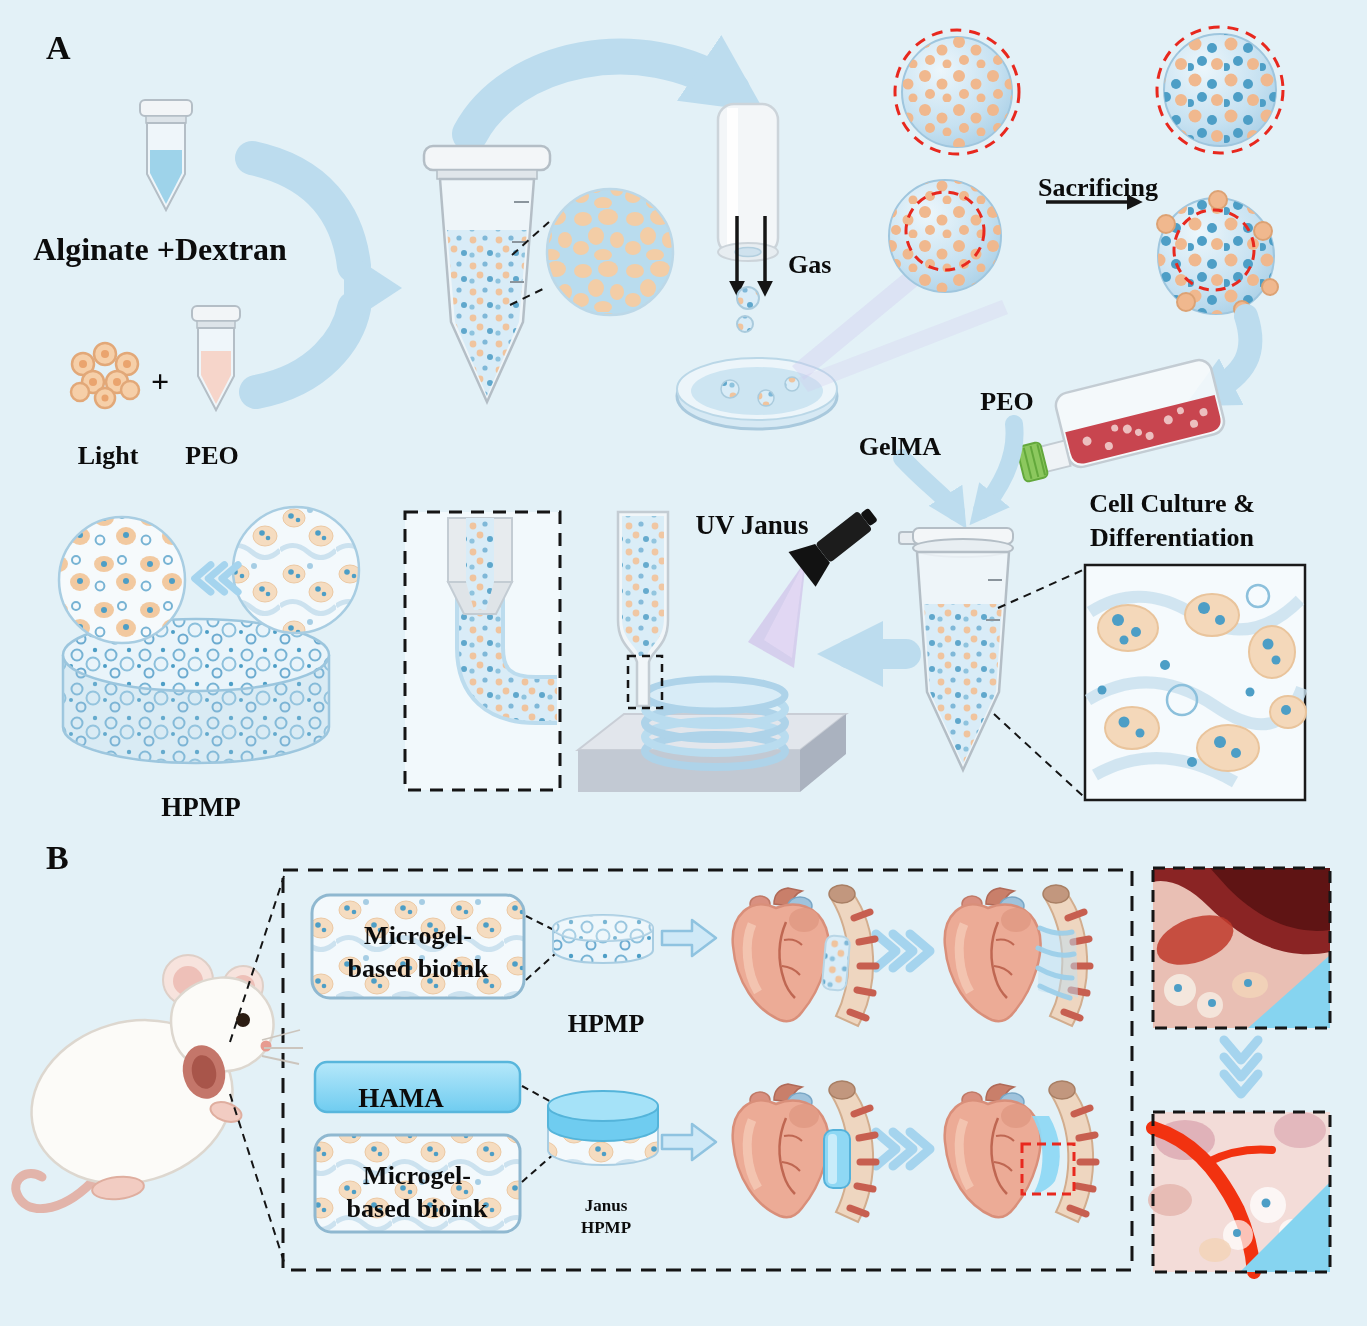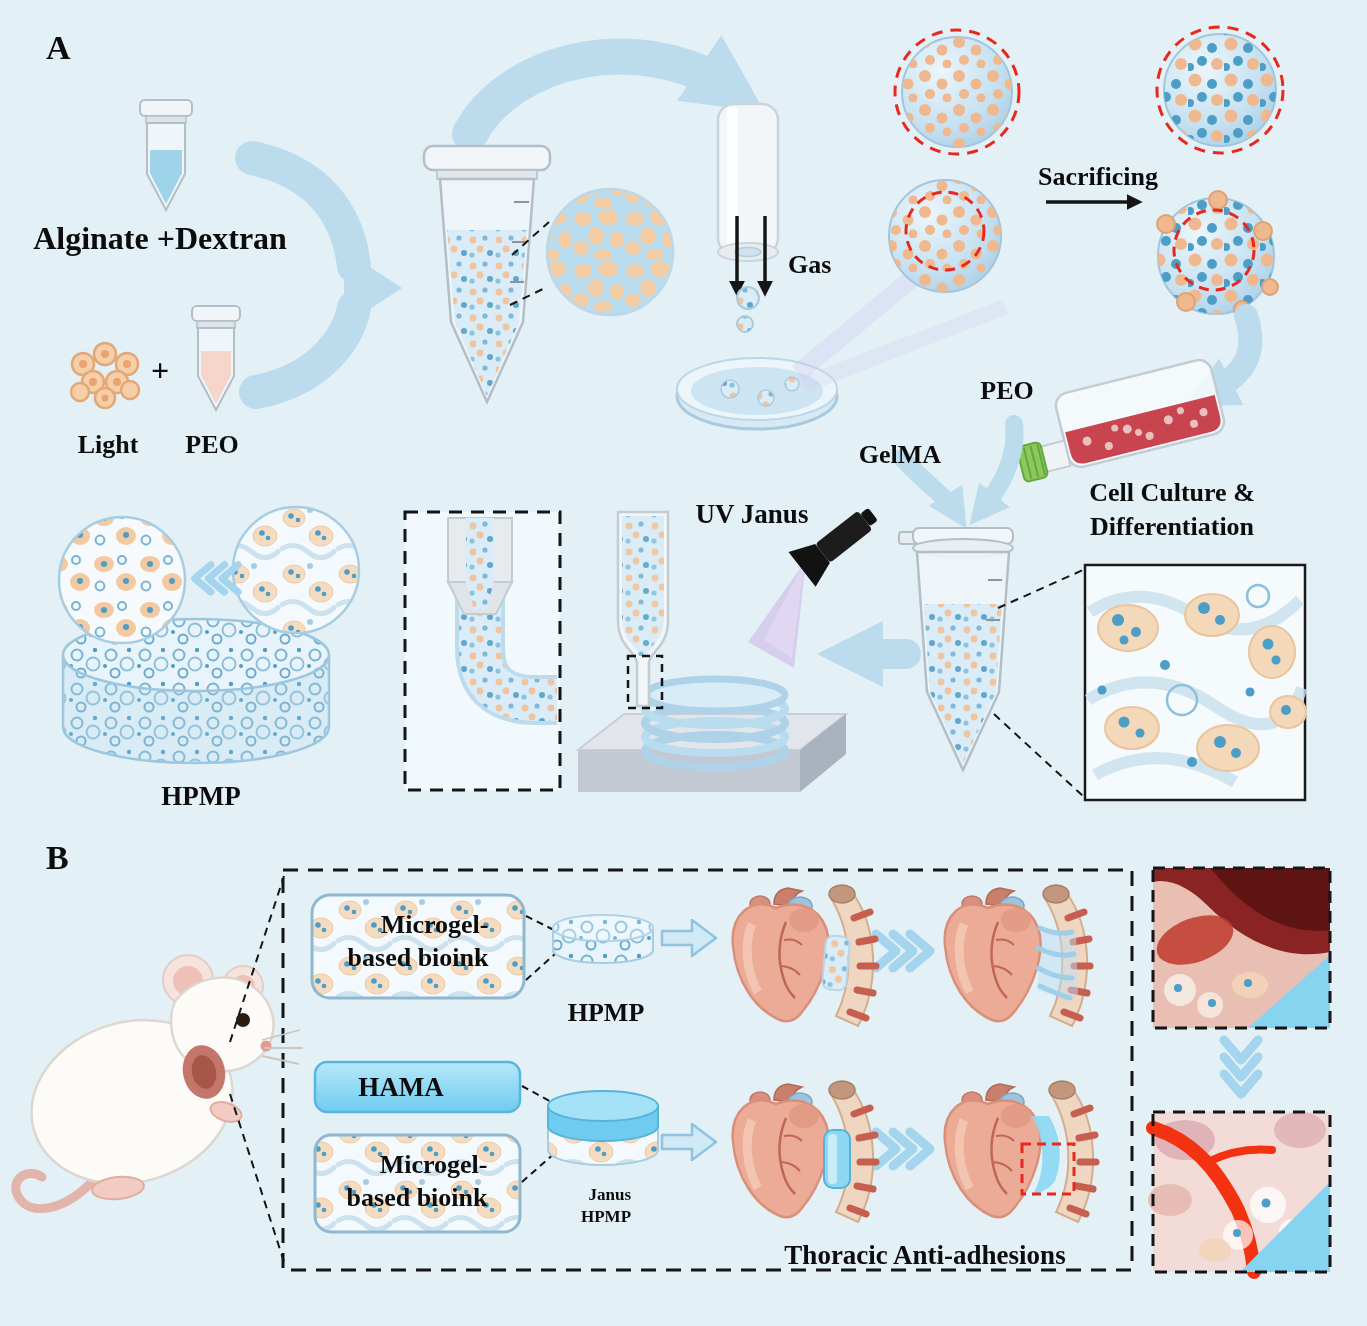--- a/index.html
+++ b/index.html
@@ -1,21 +1,21 @@
 <!DOCTYPE html>
 <html><head>
 <meta charset="utf-8">
 <style>
   html,body{margin:0;padding:0;background:#e3f1f7;}
   .canvas{position:relative;width:1367px;height:1326px;background:#e3f1f7;overflow:hidden;
           font-family:"Liberation Serif","DejaVu Serif",serif;}
   .canvas svg{position:absolute;left:0;top:0;}
   .lbl{position:absolute;font-weight:700;color:#0c0c0c;white-space:nowrap;line-height:1.28;}
-  .ctr{transform:translateX(-50%);}
-  .tc{text-align:right;}
+  .ctr{transform:translateX(-50%);margin-top:11px;}
+  .tc{text-align:center;}
 </style>
 </head>
 <body>
 
 <div class="canvas">
 
 <svg width="1367" height="1326" viewBox="0 0 1367 1326">
 <defs>
   <radialGradient id="sphereG" cx="35%" cy="30%" r="80%">
     <stop offset="0%" stop-color="#ecf6fb"></stop>
@@ -493,36 +493,35 @@
 </svg>
 
 <div class="lbl" style="left:46px;top:26px;font-size:34px">A</div>
 <div class="lbl ctr" style="left:160px;top:218px;font-size:32px">Alginate +Dextran</div>
 <div class="lbl ctr" style="left:160px;top:350px;font-size:32px">+</div>
 <div class="lbl ctr" style="left:108px;top:428px;font-size:26px">Light</div>
 <div class="lbl ctr" style="left:212px;top:428px;font-size:26px">PEO</div>
 <div class="lbl" style="left:788px;top:248px;font-size:26px">Gas</div>
 <div class="lbl ctr" style="left:1098px;top:160px;font-size:26px">Sacrificing</div>
 <div class="lbl ctr" style="left:1007px;top:374px;font-size:26px">PEO</div>
-<div class="lbl ctr" style="left:900px;top:438px;font-size:26px">GelMA</div>
+<div class="lbl ctr" style="left:900px;top:419px;font-size:26px">GelMA</div>
 <div class="lbl ctr" style="left:1172px;top:476px;font-size:26px">Cell Culture &amp;</div>
 <div class="lbl ctr" style="left:1172px;top:510px;font-size:26px">Differentiation</div>
 <div class="lbl ctr" style="left:752px;top:497px;font-size:27px">UV Janus</div>
 <div class="lbl ctr" style="left:201px;top:779px;font-size:27px">HPMP</div>
 
 <div class="lbl" style="left:46px;top:836px;font-size:34px">B</div>
 <div class="lbl ctr tc" style="left:418px;top:908px;font-size:26px">
   <div>Microgel-</div>
   <div>based bioink</div>
 </div>
 <div class="lbl ctr" style="left:606px;top:996px;font-size:26px">HPMP</div>
 <div class="lbl ctr" style="left:401px;top:1070px;font-size:27px">HAMA</div>
 <div class="lbl ctr tc" style="left:417px;top:1148px;font-size:26px">
   <div>Microgel-</div>
   <div>based bioink</div>
 </div>
 <div class="lbl ctr tc" style="left:606px;top:1184px;font-size:17px">
   <div>Janus</div>
   <div>HPMP</div>
 </div>
-<div class="lbl ctr" style="left:925px;top:1238px;font-size:27px">Thoracic Anti-adhesions</div>
 
 </div>
 
 </body></html>

